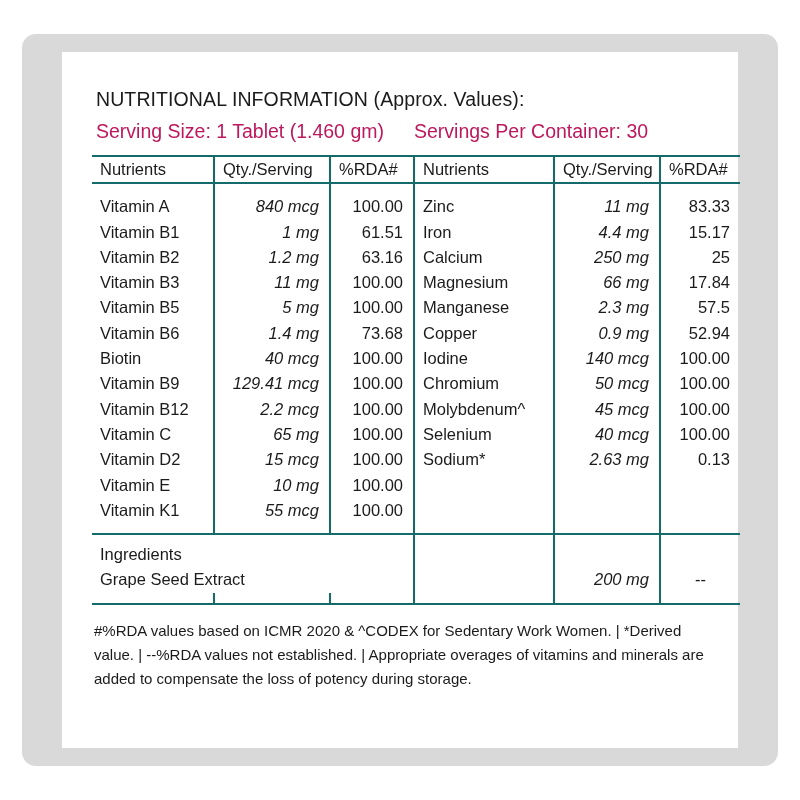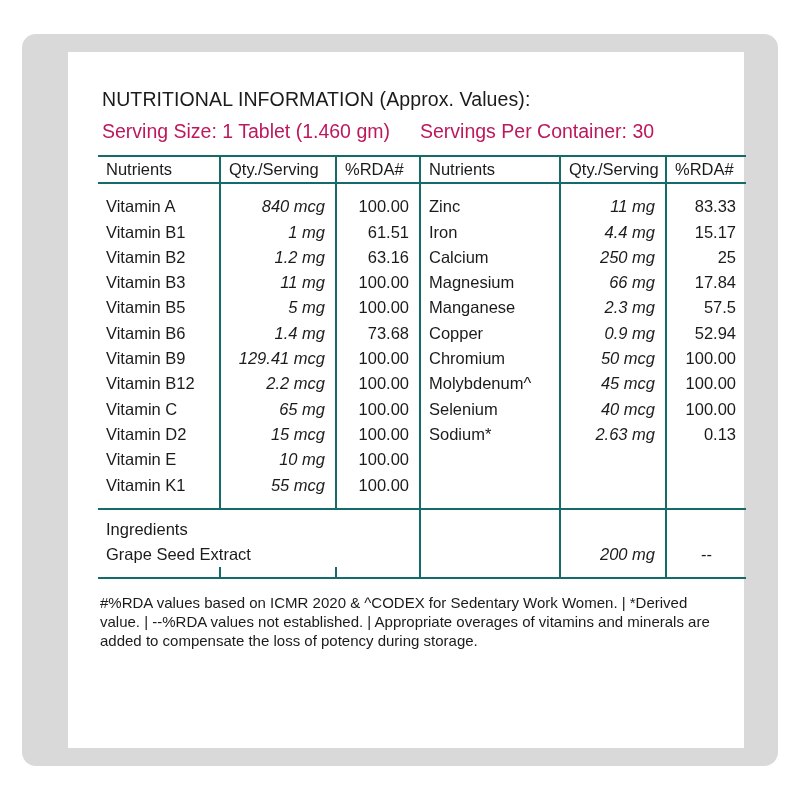--- a/index.html
+++ b/index.html
@@ -24,21 +24,21 @@
     position: absolute;
     left: 22px;
     top: 34px;
     width: 756px;
     height: 732px;
     background: #d9d9d9;
     border-radius: 14px;
   }
   .card {
     position: absolute;
-    left: 68px;
+    left: 62px;
     top: 52px;
     width: 676px;
     height: 696px;
     background: #ffffff;
     box-sizing: border-box;
     padding: 36px 26px 0 26px;
   }
   .title {
     font-size: 19.5px;
     color: #1b1b1b;
@@ -100,21 +100,21 @@
     padding-left: 8px !important;
     padding-top: 7px !important;
     font-size: 16.5px;
   }
   .ing-name { padding-left: 8px !important; }
   .ing-italic { font-style: italic; }
 
   .footnote {
     margin: 14px 4px 0 6px;
     font-size: 15px;
-    line-height: 19px;
+    line-height: 24px;
     color: #1b1b1b;
   }
 </style>
 </head>
 <body>
 
 <div class="page">
   <div class="panel"></div>
 
   <div class="card">
@@ -197,20 +197,28 @@
         </tr>
         <tr>
           <td class="cell-name">Vitamin B6</td>
           <td class="cell-qty vline">1.4 mg</td>
           <td class="cell-rda vline">73.68</td>
           <td class="cell-name vline">Copper</td>
           <td class="cell-qty vline">0.9 mg</td>
           <td class="cell-rda vline">52.94</td>
         </tr>
         <tr>
+          <td class="cell-name">Biotin</td>
+          <td class="cell-qty vline">40 mcg</td>
+          <td class="cell-rda vline">100.00</td>
+          <td class="cell-name vline">Iodine</td>
+          <td class="cell-qty vline">140 mcg</td>
+          <td class="cell-rda vline">100.00</td>
+        </tr>
+        <tr>
           <td class="cell-name">Vitamin B9</td>
           <td class="cell-qty vline">129.41 mcg</td>
           <td class="cell-rda vline">100.00</td>
           <td class="cell-name vline">Chromium</td>
           <td class="cell-qty vline">50 mcg</td>
           <td class="cell-rda vline">100.00</td>
         </tr>
         <tr>
           <td class="cell-name">Vitamin B12</td>
           <td class="cell-qty vline">2.2 mcg</td>

